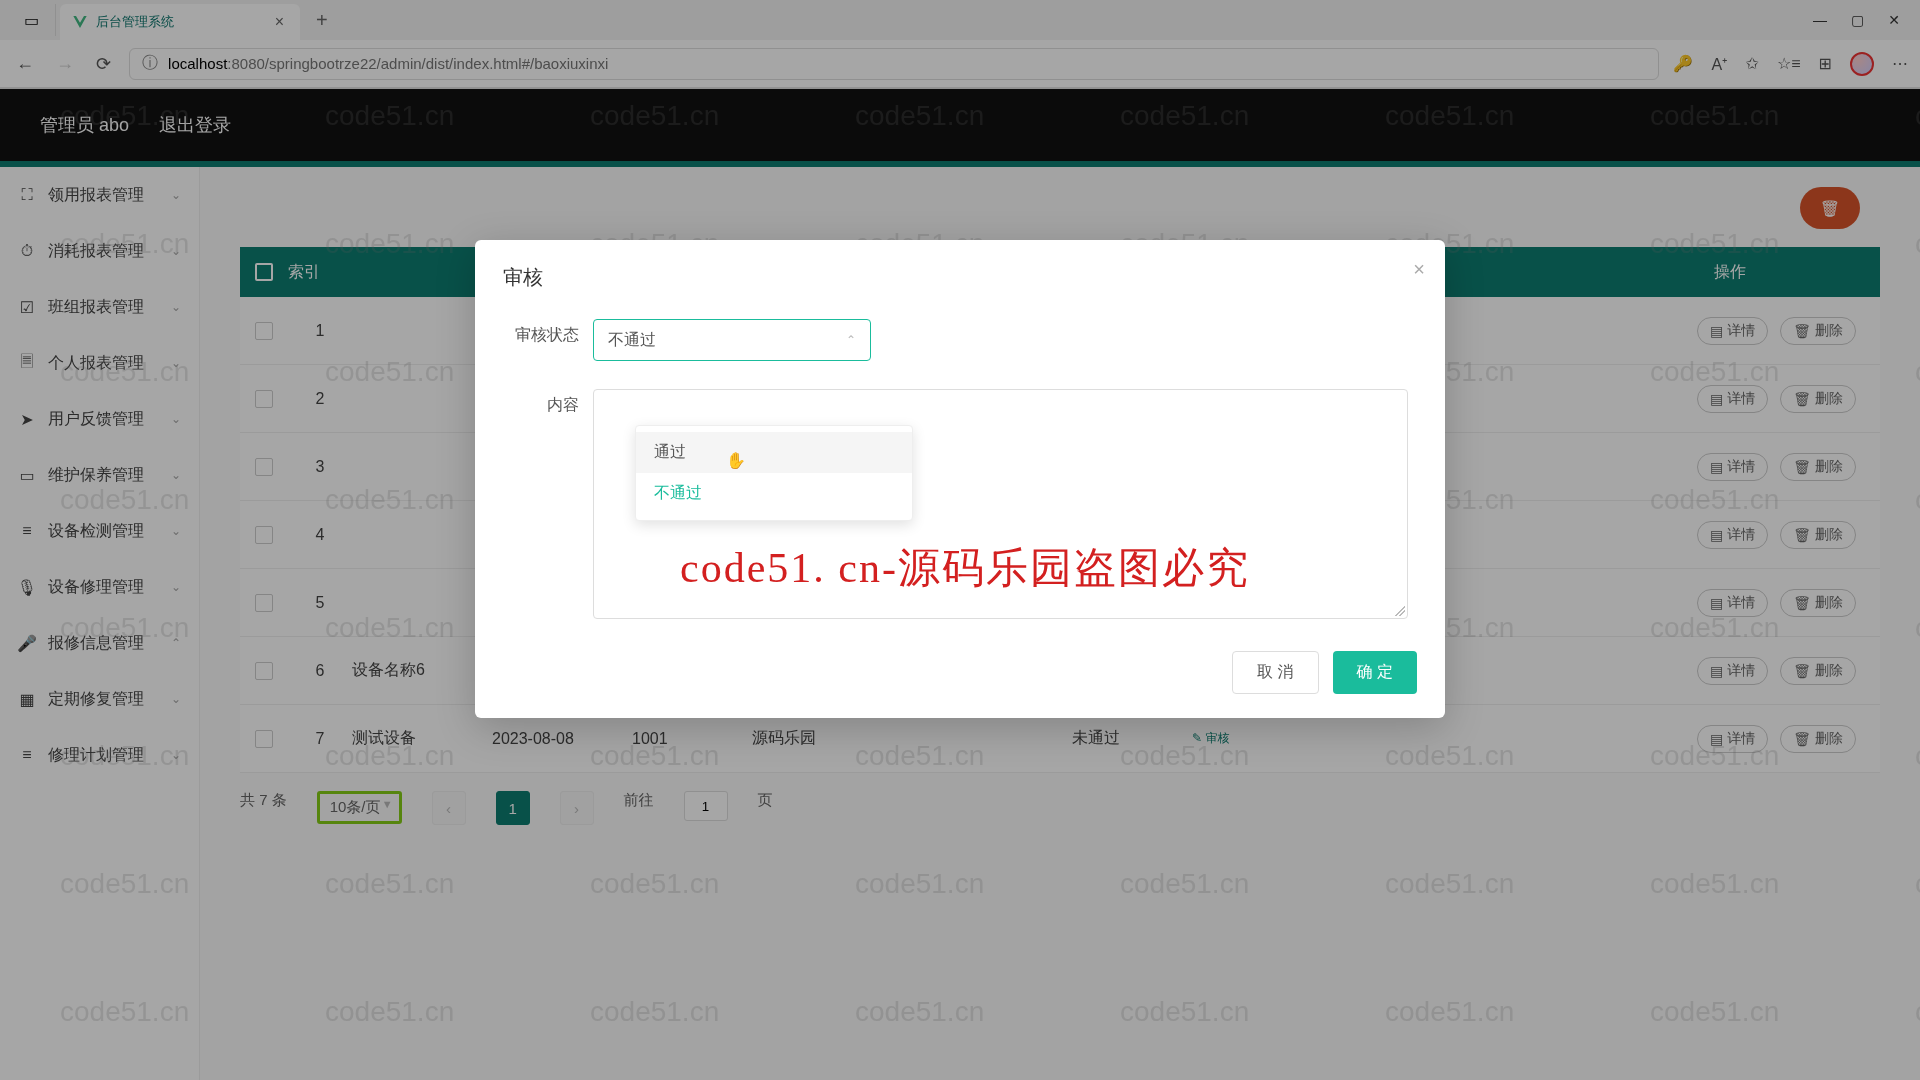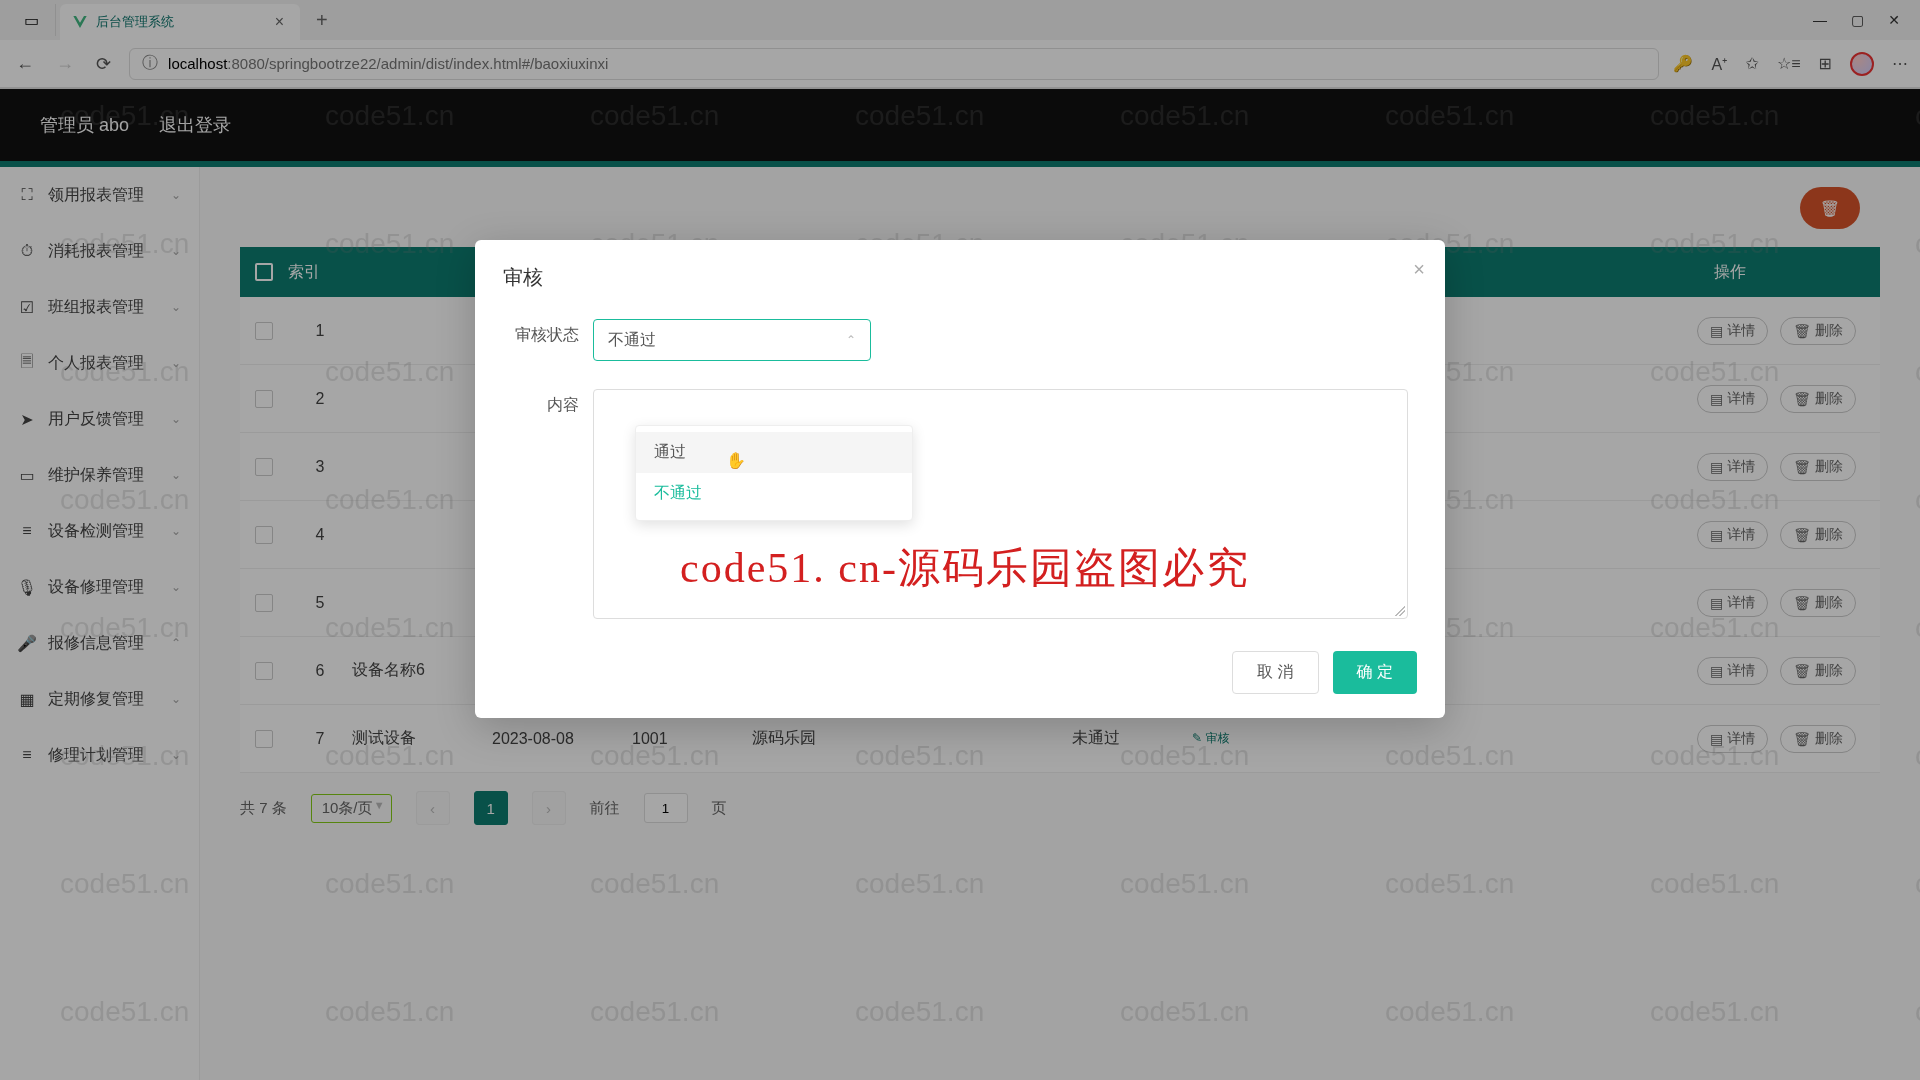--- a/index.html
+++ b/index.html
@@ -55,22 +55,22 @@
 .td-index { width: 64px; text-align: center; }
 .td-c1 { width: 140px; }
 .td-c2 { width: 140px; }
 .td-c3 { width: 120px; }
 .td-c4 { width: 200px; }
 .td-c5 { width: 120px; }
 .td-status { width: 120px; }
 .td-audit { width: 100px; color: #0d7d70; cursor: pointer; font-size: 12px; }
 .td-actions { margin-left: auto; width: 240px; display: flex; gap: 12px; justify-content: flex-end; padding-right: 24px; }
 .mini-btn { border: 1px solid #ccc; border-radius: 14px; padding: 4px 12px; font-size: 14px; color: #666; display: flex; align-items: center; gap: 4px; cursor: pointer; background: #fff; }
-.pagination { display: flex; align-items: center; gap: 24px; margin-top: 18px; font-size: 15px; color: #666; }
-.page-size { border: 1px solid #84cc16; padding: 4px 18px 4px 10px; border-radius: 3px; position: relative; }
+.pagination { display: flex; align-items: flex-start; gap: 30px; margin-top: 18px; font-size: 15px; color: #666; }
+.page-size { border: 3px solid #84cc16; padding: 4px 18px 4px 10px; border-radius: 3px; position: relative; }
 .page-btn { width: 34px; height: 34px; border: 1px solid #eee; border-radius: 3px; display: flex; align-items: center; justify-content: center; background: #f7f7f7; color: #bbb; }
 .page-btn.active { background: #0d7d70; color: #fff; border-color: #0d7d70; }
 .jump-input { width: 44px; height: 30px; border: 1px solid #ddd; text-align: center; border-radius: 3px; }
 
 
 .modal-backdrop { position: absolute; inset: 0; background: rgba(0,0,0,0.35); z-index: 50; }
 .modal { position: absolute; left: 50%; top: 240px; transform: translateX(-50%); width: 970px; background: #fff; border-radius: 6px; box-shadow: 0 10px 40px rgba(0,0,0,0.2); z-index: 60; padding: 24px 28px; }
 .modal-title { font-size: 20px; color: #333; }
 .modal-close { position: absolute; right: 20px; top: 18px; font-size: 20px; color: #aaa; cursor: pointer; }
 .form-row { display: flex; align-items: flex-start; margin-top: 28px; }

